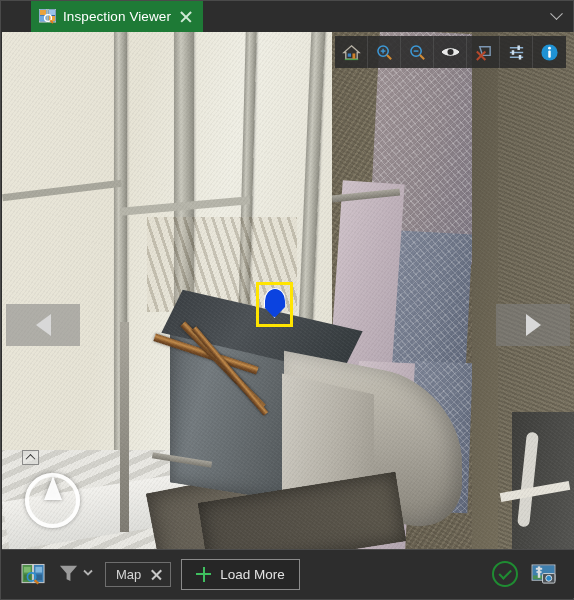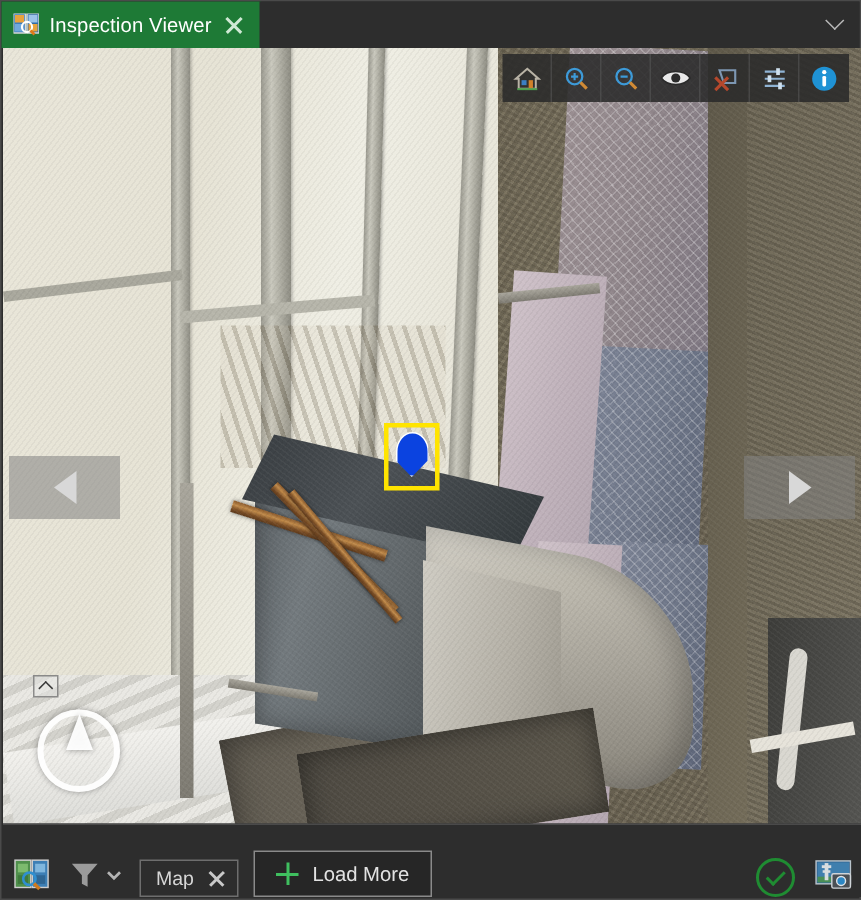--- a/index.html
+++ b/index.html
@@ -18,20 +18,21 @@
     border: 1px solid #4a4a4a;
   }
 
   
   #titlebar {
     position: relative;
     height: 31px;
     background: #2d2d2d;
     display: flex;
     align-items: center;
+    padding-left: 30px;
   }
   #tab {
     display: flex;
     align-items: center;
     gap: 7px;
     height: 31px;
     padding: 0 9px 0 8px;
     background: #1e7a36;
     color: #ffffff;
     font-size: 13.5px;
@@ -272,22 +273,22 @@
   }
 
   
   #bottombar {
     position: absolute;
     left: 1px; bottom: 1px;
     width: 572px; height: 49px;
     background: #2d2d2d;
     border-top: 1px solid #4a4a4a;
     display: flex;
-    align-items: flex-end;
-    padding: 0 4px;
+    align-items: center;
+    padding: 0 16px;
     gap: 10px;
   }
   .bb-icon-btn {
     width: 30px; height: 30px;
     display: flex; align-items: center; justify-content: center;
     cursor: pointer;
   }
   .filter-group {
     display: flex; align-items: center; gap: 2px;
     cursor: pointer;

